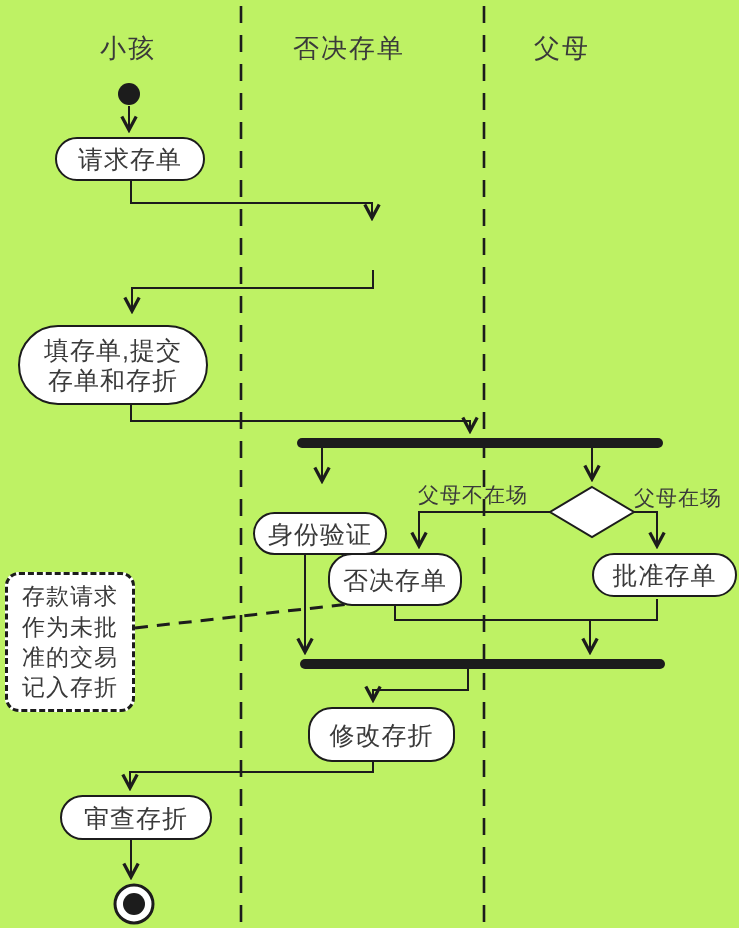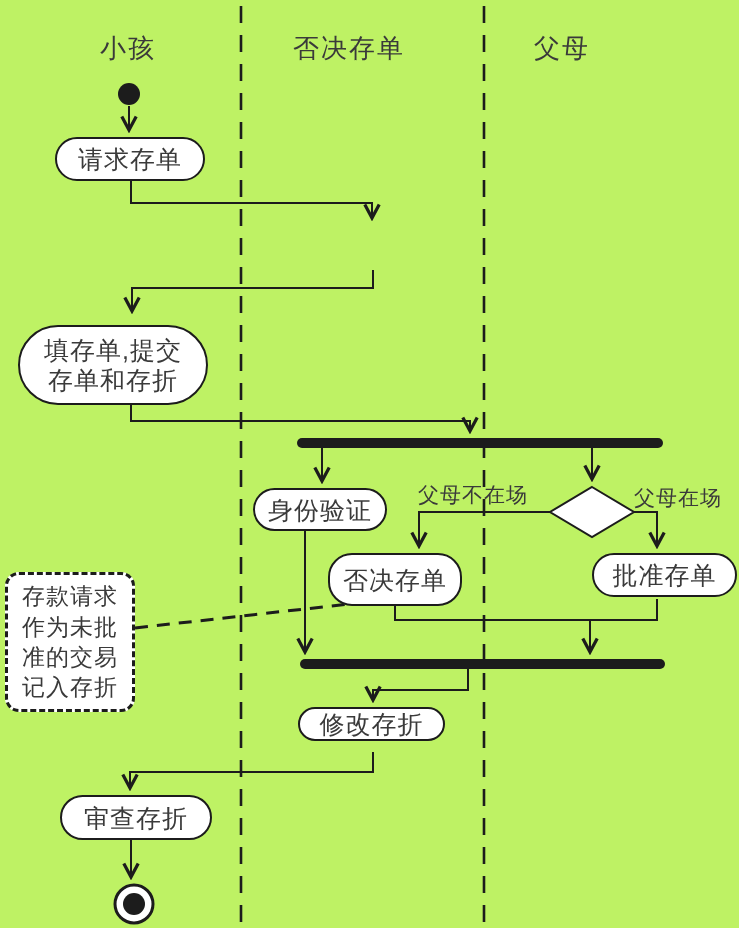--- a/index.html
+++ b/index.html
@@ -107,24 +107,24 @@
     </g>
   </svg>
 
   <div class="lane-header" style="left:88px;top:31px;width:80px;">小孩</div>
   <div class="lane-header" style="left:283px;top:31px;width:132px;">否决存单</div>
   <div class="lane-header" style="left:531px;top:31px;width:62px;">父母</div>
 
   <div class="activity" style="left:55px;top:137px;width:150px;height:44px;">请求存单</div>
   <div class="activity multiline" style="left:18px;top:318px;width:190px;height:80px;margin-top:7px;">填存单,提交
 存单和存折</div>
-  <div class="activity" style="left:253px;top:488px;width:134px;height:43px;text-align:right;">身份验证</div>
+  <div class="activity" style="left:253px;top:512px;width:134px;height:43px;text-align:right;">身份验证</div>
   <div class="activity" style="left:328px;top:553px;width:134px;height:53px;">否决存单</div>
   <div class="activity" style="left:592px;top:553px;width:145px;height:44px;">批准存单</div>
-  <div class="activity" style="left:298px;top:707px;width:147px;height:34px;">修改存折</div>
+  <div class="activity" style="left:308px;top:707px;width:147px;height:55px;">修改存折</div>
   <div class="activity" style="left:60px;top:795px;width:152px;height:45px;">审查存折</div>
 
   <div class="branch-label" style="left:418px;top:481px;">父母不在场</div>
   <div class="branch-label" style="left:634px;top:484px;">父母在场</div>
 
   <div class="note" style="left:5px;top:572px;width:130px;height:140px;">存款请求
 作为未批
 准的交易
 记入存折</div>
 

